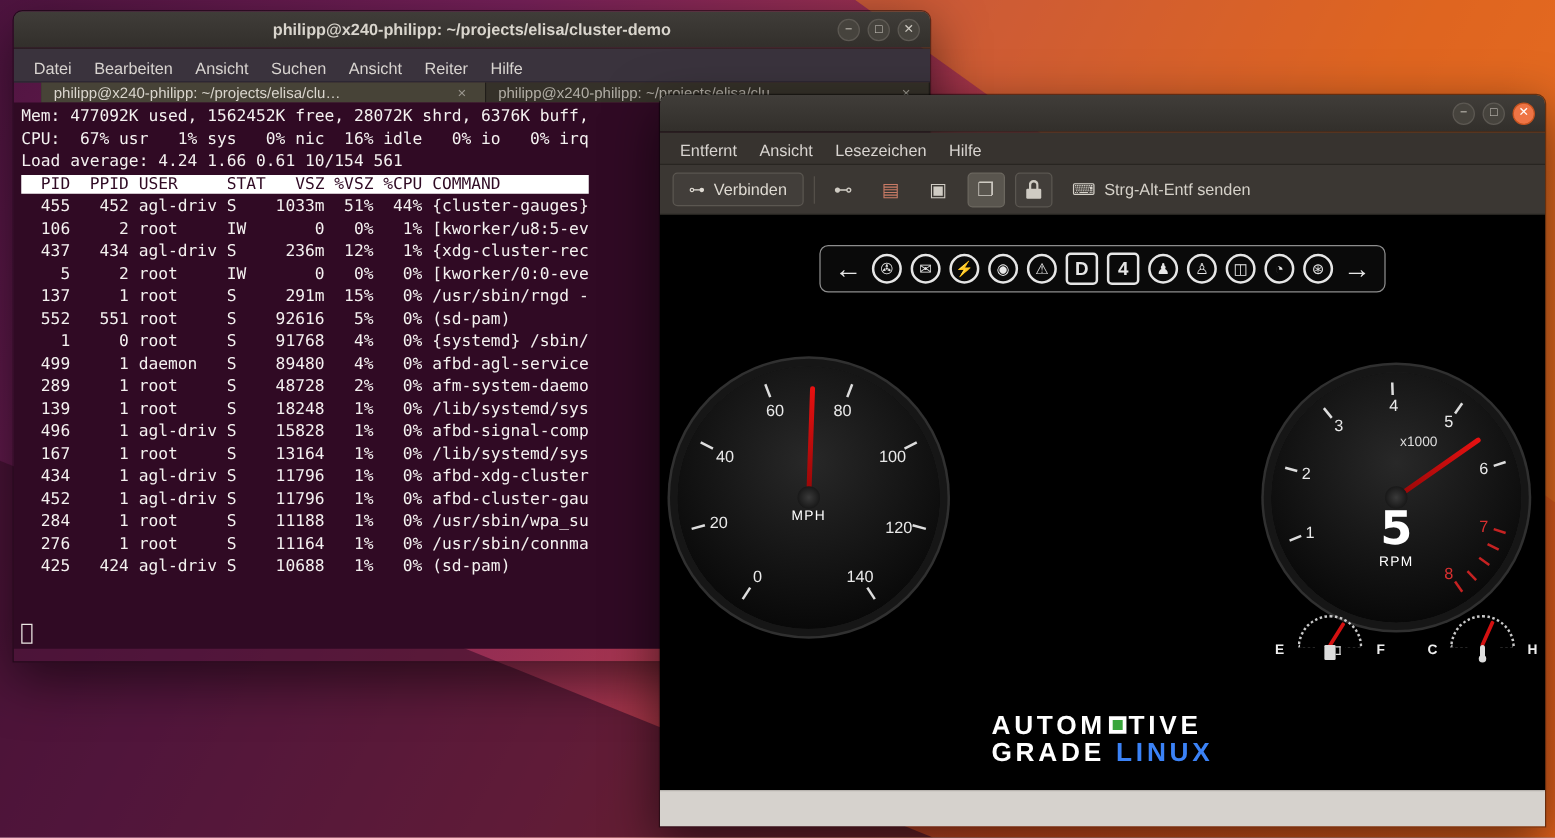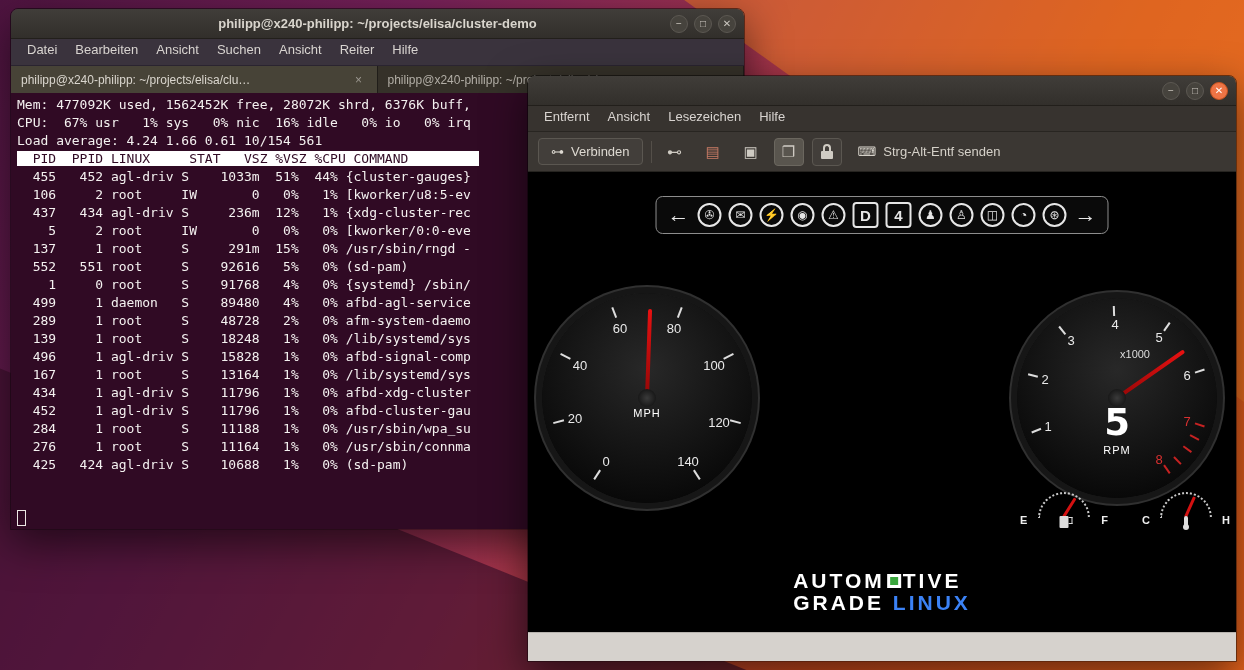--- a/index.html
+++ b/index.html
@@ -16,27 +16,27 @@
   
   .window { position:absolute; border-radius:8px 8px 0 0; box-shadow:0 14px 42px rgba(0,0,0,.55);
     border:1px solid rgba(0,0,0,.55); overflow:hidden; }
   .titlebar { height:30px; background:linear-gradient(#403d39,#322f2b); display:flex; align-items:center;
     justify-content:center; position:relative; border-bottom:1px solid #221f1b; }
   .titlebar .title { color:#d9d5cd; font-size:13px; font-weight:bold; }
   .win-controls { position:absolute; right:8px; top:0; height:100%; display:flex; align-items:center; gap:6px; }
   .wbtn { width:18px; height:18px; border-radius:50%; background:#46433d; border:1px solid #5c5852;
     color:#ccc8c0; font-size:10px; line-height:16px; text-align:center; cursor:default; }
   .wbtn.orange { background:#ee7445; border-color:#c4521f; color:#fff; }
-  .menubar { display:flex; align-items:flex-start; gap:2px; padding:0 8px; }
+  .menubar { display:flex; align-items:flex-end; gap:2px; padding:0 8px; }
   .menu-item { color:#d8d4d0; font-size:13px; padding:3px 8px; border-radius:3px; }
 
   
   .terminal { left:10px; top:8px; width:735px; height:522px; z-index:1; }
   .terminal .menubar { height:27px; background:#3a333d; border-bottom:1px solid #2a2430; }
-  .tabbar { height:27px; background:#2d2a26; display:flex; }
+  .tabbar { height:16px; background:#2d2a26; display:flex;margin-left:22px; }
   .tab { width:50%; display:flex; align-items:center; padding:0 10px; border-right:1px solid #201d19;
     color:#b2aea6; font-size:12px; background:#353129; }
   .tab.active { background:#474337; color:#dad6ce; }
   .tab-label { flex:1; overflow:hidden; white-space:nowrap; }
   .tab-close { margin-left:6px; width:16px; text-align:center; color:#9b978f; }
   .term-content { position:relative; height:437px; background:#300a24; padding:3px 0 0 6px;
     font-family:"DejaVu Sans Mono",monospace; font-size:13px; line-height:18px; color:#f4f1f0; overflow:hidden; }
   .trow { white-space:pre; }
   .hdr { background:#ffffff; color:#300a24; white-space:pre; }
   .cursor { position:absolute; left:6px; top:417px; width:9px; height:16px; border:1px solid #ece8e4; }
@@ -148,21 +148,21 @@
     </span>
       <span class="tab">
       <span class="tab-label">philipp@x240-philipp: ~/projects/elisa/clu…</span>
       <span class="tab-close">×</span>
     </span>
     </div>
   <div class="term-content">
     <div class="trow">Mem: 477092K used, 1562452K free, 28072K shrd, 6376K buff,</div>
     <div class="trow">CPU:  67% usr   1% sys   0% nic  16% idle   0% io   0% irq</div>
     <div class="trow">Load average: 4.24 1.66 0.61 10/154 561</div>
-    <div class="trow"><span class="hdr">  PID  PPID LINUX     STAT   VSZ %VSZ %CPU COMMAND         </span></div>
+    <div class="trow"><span class="hdr">  PID  PPID USER     STAT   VSZ %VSZ %CPU COMMAND         </span></div>
     <div>
         <div class="trow">  455   452 agl-driv S    1033m  51%  44% {cluster-gauges}</div>
         <div class="trow">  106     2 root     IW       0   0%   1% [kworker/u8:5-ev</div>
         <div class="trow">  437   434 agl-driv S     236m  12%   1% {xdg-cluster-rec</div>
         <div class="trow">    5     2 root     IW       0   0%   0% [kworker/0:0-eve</div>
         <div class="trow">  137     1 root     S     291m  15%   0% /usr/sbin/rngd -</div>
         <div class="trow">  552   551 root     S    92616   5%   0% (sd-pam)</div>
         <div class="trow">    1     0 root     S    91768   4%   0% {systemd} /sbin/</div>
         <div class="trow">  499     1 daemon   S    89480   4%   0% afbd-agl-service</div>
         <div class="trow">  289     1 root     S    48728   2%   0% afm-system-daemo</div>

